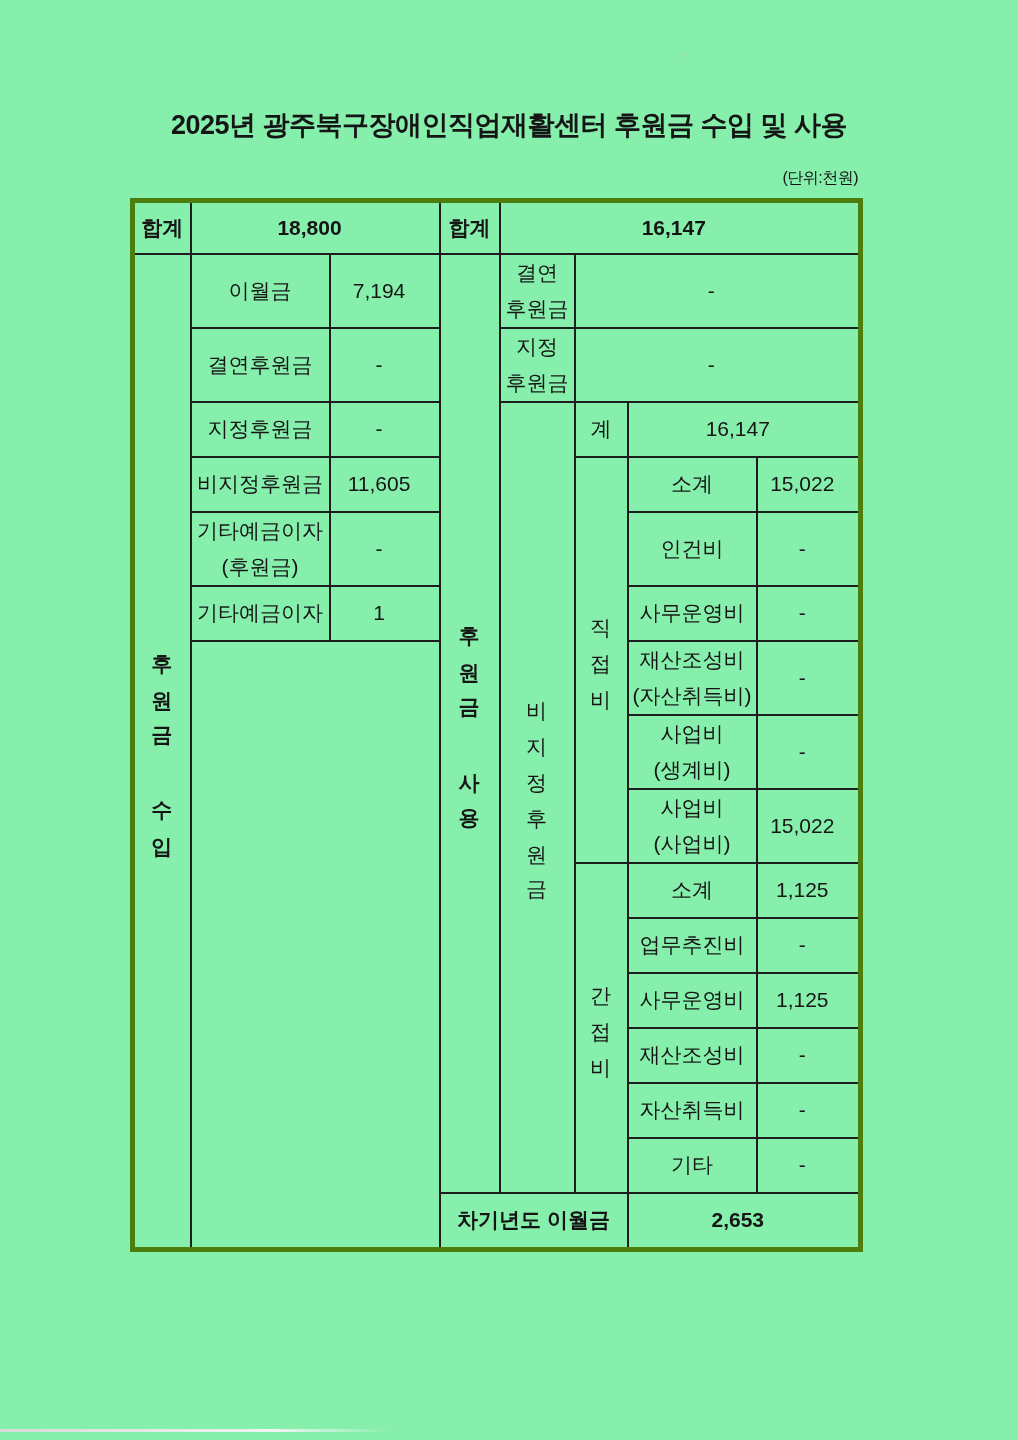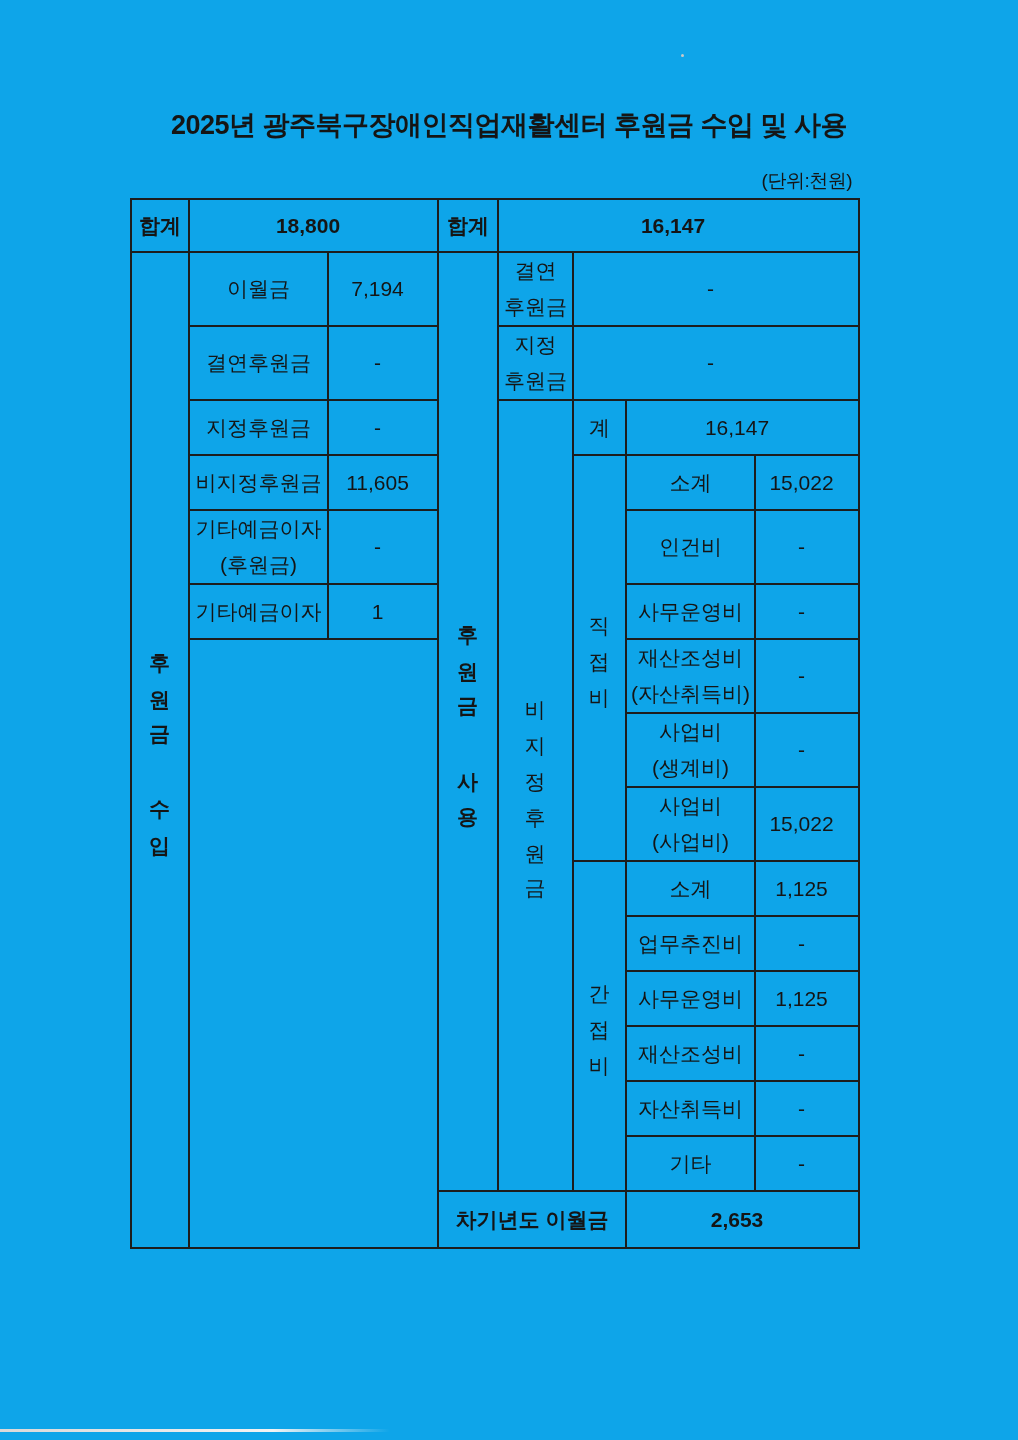--- a/index.html
+++ b/index.html
@@ -1,39 +1,39 @@
 <!DOCTYPE html>
 <html><head>
 <meta charset="utf-8">
 <style>
   html,body{margin:0;padding:0;}
   body{background:#e9e9e9;}
   .page{
     position:relative;
     width:1018px;height:1440px;
     margin:0 auto;
-    background:#0ea5e9;
+    background:#86efac;
     font-family:"Liberation Sans","DejaVu Sans",sans-serif;
     color:#151515;
     overflow:hidden;
   }
   .title{
     position:absolute;top:107px;left:0;width:100%;
     text-align:center;
     font-size:27px;font-weight:bold;letter-spacing:-0.5px;
   }
   .unit-note{
-    position:absolute;top:168px;left:124px;width:728px;
-    text-align:right;font-size:19px;letter-spacing:-0.5px;
+    position:absolute;top:168px;left:130px;width:728px;
+    text-align:right;font-size:16px;letter-spacing:-0.5px;
   }
   table.donation{
     position:absolute;left:130px;top:198px;
     width:728px;height:941px;
     border-collapse:collapse;table-layout:fixed;
-    border:1px solid #4d7c0f;
+    border:5px solid #4d7c0f;
   }
   table.donation td{
     border:2px solid #1d1d1d;
     font-size:21px;
     vertical-align:middle;
     padding:0;
     overflow:hidden;
   }
   tr{height:55px;}
   tr.r-top{height:53px;}

